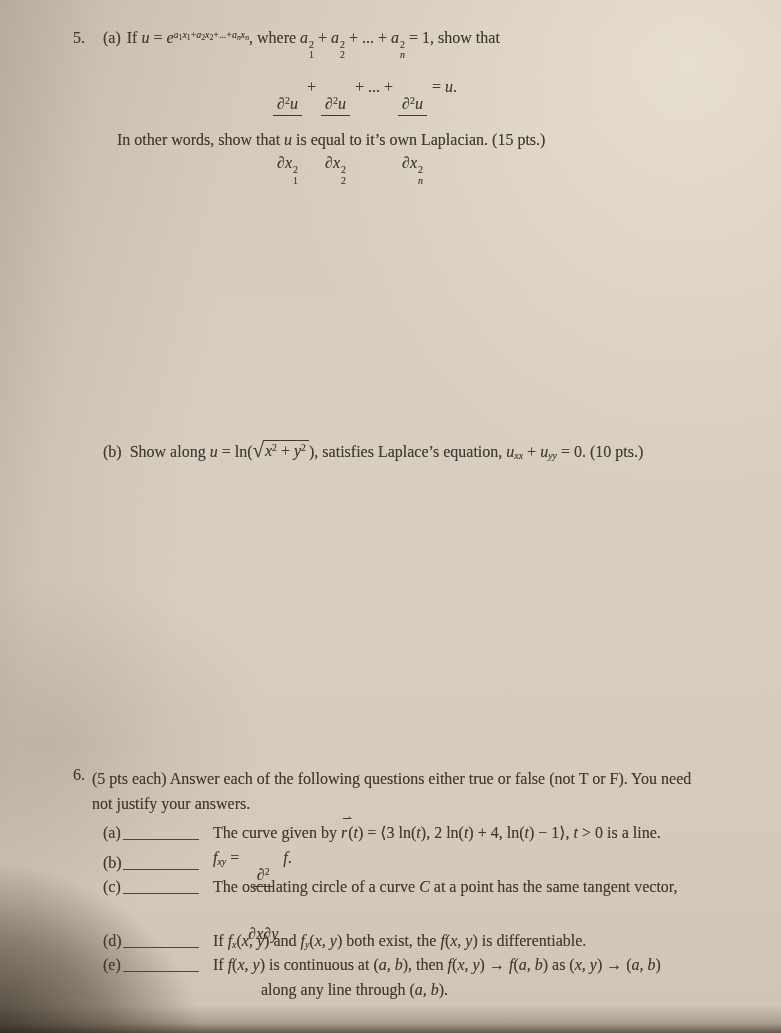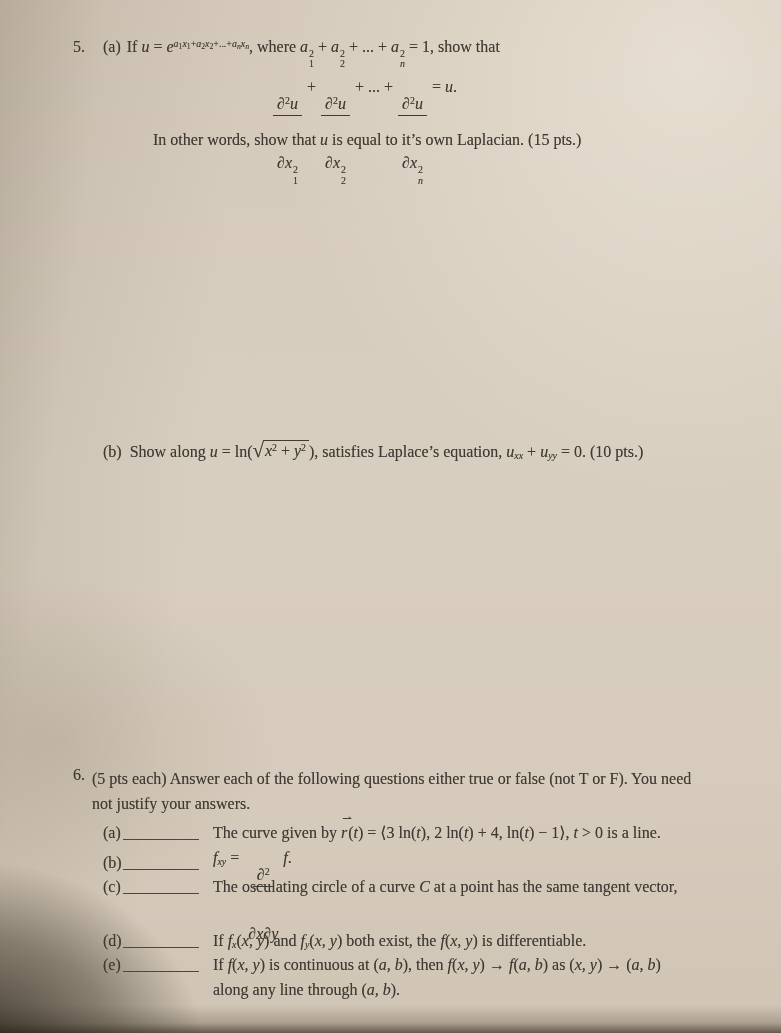--- a/index.html
+++ b/index.html
@@ -43,21 +43,21 @@
   .mrad{font-size:1.3em;line-height:0.95;margin-right:-1px;}
   .mroot{border-top:1.3px solid currentColor;padding:1px 3px 0 2px;font-family:Liberation Serif, serif;}
   .mvec{position:relative;display:inline-block;margin-right:1px;}
   .marrow{position:absolute;top:-0.62em;left:0.12em;font-size:0.72em;line-height:1;}
 </style>
 </head>
 <body>
 
 <div class="paper">
 
-  <div class="line m5" style="left:73px;top:38px;">
+  <div class="line m5" style="left:73px;top:29px;">
     <span class="pnum">5.</span><span class="plabel">(a)</span><span><span class="mt">If </span><span class="mi">u</span><span class="mt"> = </span><span class="mi">e</span><sup><span class="mi">a</span><sub><span class="mt">1</span></sub><span class="mi">x</span><sub><span class="mt">1</span></sub><span class="mt">+</span><span class="mi">a</span><sub><span class="mt">2</span></sub><span class="mi">x</span><sub><span class="mt">2</span></sub><span class="mt">+...+</span><span class="mi">a</span><sub><span class="mi">n</span></sub><span class="mi">x</span><sub><span class="mi">n</span></sub></sup><span class="mt">, where </span><span class="mi">a</span><span class="mss">
           <span class="mss-sup"><span class="mt">2</span></span>
           <span class="mss-sub"><span class="mt">1</span></span>
         </span><span class="mt"> + </span><span class="mi">a</span><span class="mss">
           <span class="mss-sup"><span class="mt">2</span></span>
           <span class="mss-sub"><span class="mt">2</span></span>
         </span><span class="mt"> + ... + </span><span class="mi">a</span><span class="mss">
           <span class="mss-sup"><span class="mt">2</span></span>
           <span class="mss-sub"><span class="mi">n</span></span>
         </span><span class="mt"> = 1, show that</span></span>
@@ -76,21 +76,21 @@
             <span class="mss-sub"><span class="mt">2</span></span>
           </span></span>
       </span><span class="mt"> + ... + </span><span class="mfrac">
         <span class="mnum"><span class="mi">∂</span><sup><span class="mt">2</span></sup><span class="mi">u</span></span>
         <span class="mden"><span class="mi">∂x</span><span class="mss">
             <span class="mss-sup"><span class="mt">2</span></span>
             <span class="mss-sub"><span class="mi">n</span></span>
           </span></span>
       </span><span class="mt"> = </span><span class="mi">u</span><span class="mt">.</span></div>
 
-  <div class="line" style="left:117px;top:131px;margin-left:36px;"><span class="mt">In other words, show that </span><span class="mi">u</span><span class="mt"> is equal to it’s own Laplacian. (15 pts.)</span></div>
+  <div class="line" style="left:117px;top:131px;"><span class="mt">In other words, show that </span><span class="mi">u</span><span class="mt"> is equal to it’s own Laplacian. (15 pts.)</span></div>
 
   <div class="line" style="left:103px;top:440px;">
     <span class="plabel" style="margin-right:8px;">(b)</span><span><span class="mt">Show along </span><span class="mi">u</span><span class="mt"> = ln(</span><span class="msqrt">
           <span class="mrad">√</span>
           <span class="mroot"><span class="mi">x</span><sup><span class="mt">2</span></sup><span class="mt"> + </span><span class="mi">y</span><sup><span class="mt">2</span></sup></span>
         </span><span class="mt">), satisfies Laplace’s equation, </span><span class="mi">u</span><sub><span class="mi">xx</span></sub><span class="mt"> + </span><span class="mi">u</span><sub><span class="mi">yy</span></sub><span class="mt"> = 0. (10 pts.)</span></span>
   </div>
 
   <div class="intro">
     <span class="pnum">6.</span>
@@ -133,17 +133,17 @@
     <span>
       <span class="tline" style="display:block;"><span class="mt">If </span><span class="mi">f</span><sub><span class="mi">x</span></sub><span class="mt">(</span><span class="mi">x, y</span><span class="mt">) and </span><span class="mi">f</span><sub><span class="mi">y</span></sub><span class="mt">(</span><span class="mi">x, y</span><span class="mt">) both exist, the </span><span class="mi">f</span><span class="mt">(</span><span class="mi">x, y</span><span class="mt">) is differentiable.</span></span>
     </span>
   </div>
 
   <div class="item" style="top:952px;">
     <span class="lbl">(e)</span>
     <span class="blank"></span>
     <span>
       <span class="tline" style="display:block;"><span class="mt">If </span><span class="mi">f</span><span class="mt">(</span><span class="mi">x, y</span><span class="mt">) is continuous at (</span><span class="mi">a, b</span><span class="mt">), then </span><span class="mi">f</span><span class="mt">(</span><span class="mi">x, y</span><span class="mt">) → </span><span class="mi">f</span><span class="mt">(</span><span class="mi">a, b</span><span class="mt">) as (</span><span class="mi">x, y</span><span class="mt">) → (</span><span class="mi">a, b</span><span class="mt">)</span></span>
-      <span class="tline" style="display:block;"><span class="mt">along any line through (</span><span class="mi">a, b</span><span class="mt">).</span></span>
+      <span class="tline" style="display:block;margin-left:48px;"><span class="mt">along any line through (</span><span class="mi">a, b</span><span class="mt">).</span></span>
     </span>
   </div>
 
 </div>
 
 </body></html>

